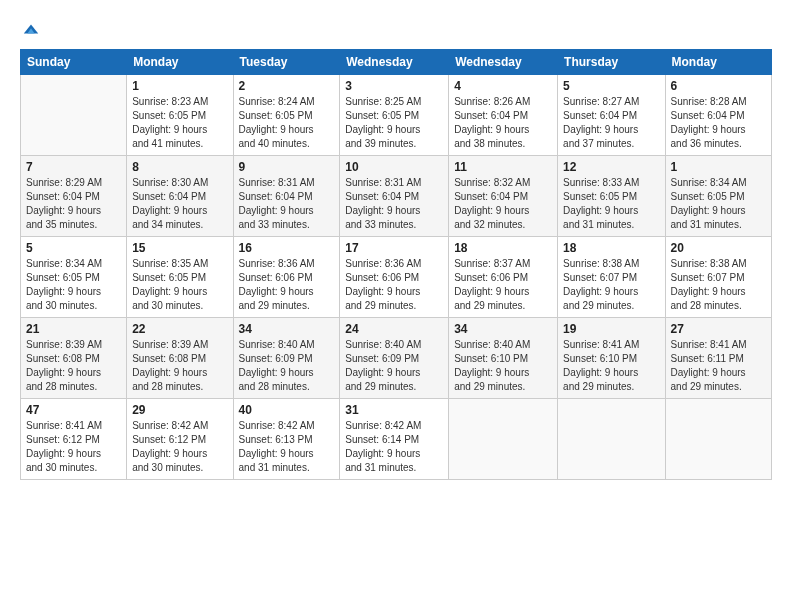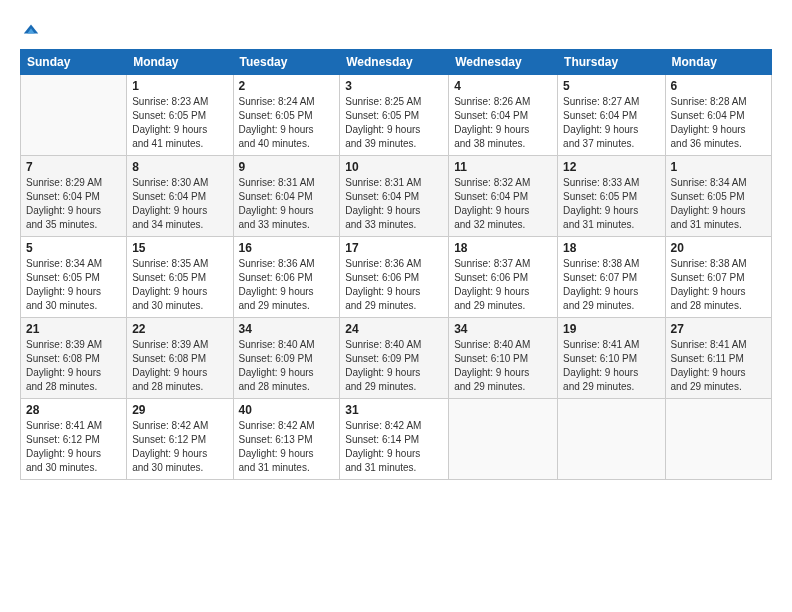--- a/index.html
+++ b/index.html
@@ -242,21 +242,21 @@
             <div class="day-num">19</div>
             <div class="day-info">Sunrise: 8:41 AM<br>Sunset: 6:10 PM<br>Daylight: 9 hours<br>and 29 minutes.</div>
           </td>
           <td>
             <div class="day-num">27</div>
             <div class="day-info">Sunrise: 8:41 AM<br>Sunset: 6:11 PM<br>Daylight: 9 hours<br>and 29 minutes.</div>
           </td>
         </tr>
         <tr>
           <td>
-            <div class="day-num">28</div>
+            <div class="day-num">47</div>
             <div class="day-info">Sunrise: 8:41 AM<br>Sunset: 6:12 PM<br>Daylight: 9 hours<br>and 30 minutes.</div>
           </td>
           <td>
             <div class="day-num">29</div>
             <div class="day-info">Sunrise: 8:42 AM<br>Sunset: 6:12 PM<br>Daylight: 9 hours<br>and 30 minutes.</div>
           </td>
           <td>
             <div class="day-num">40</div>
             <div class="day-info">Sunrise: 8:42 AM<br>Sunset: 6:13 PM<br>Daylight: 9 hours<br>and 31 minutes.</div>
           </td>

